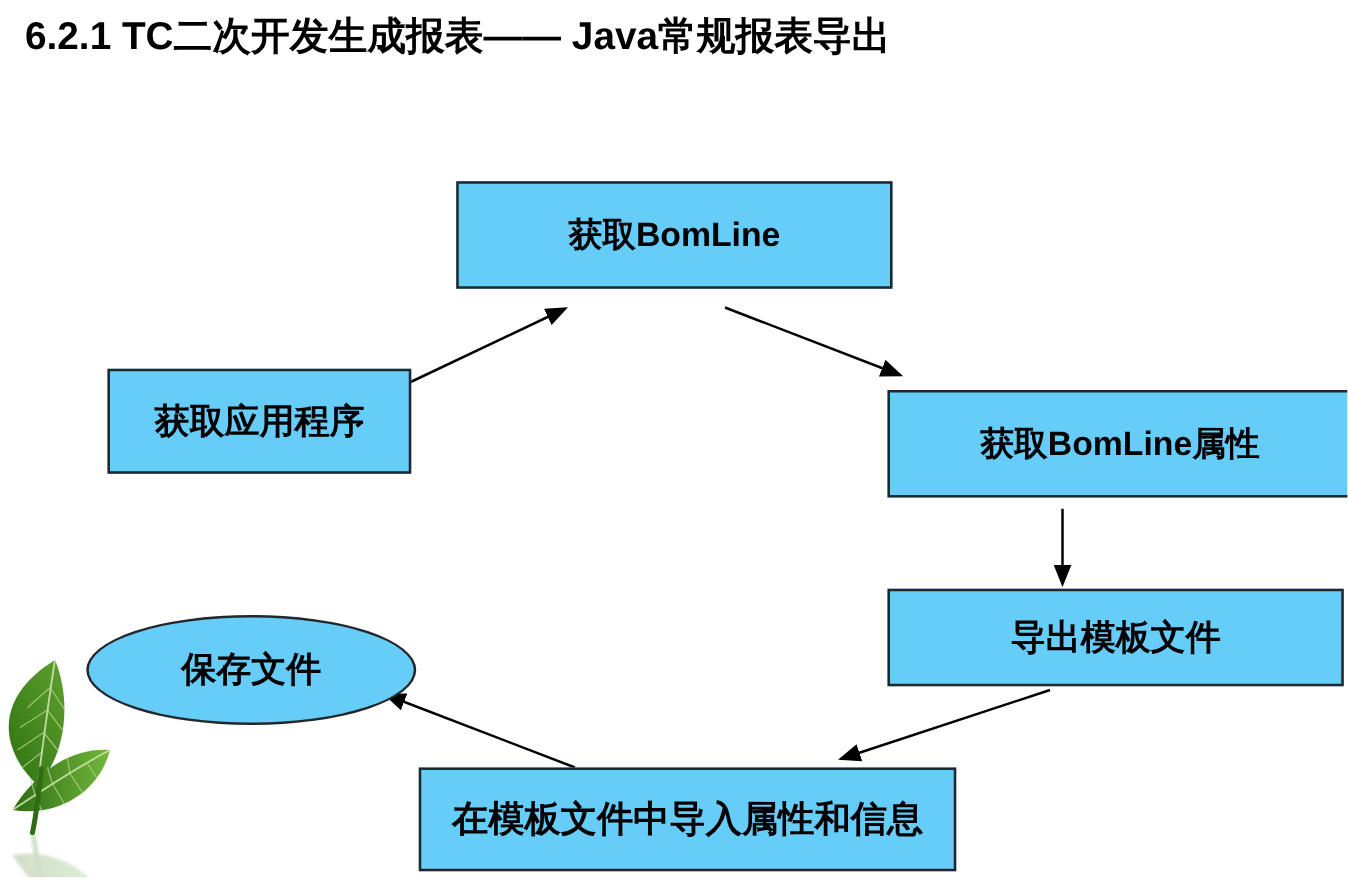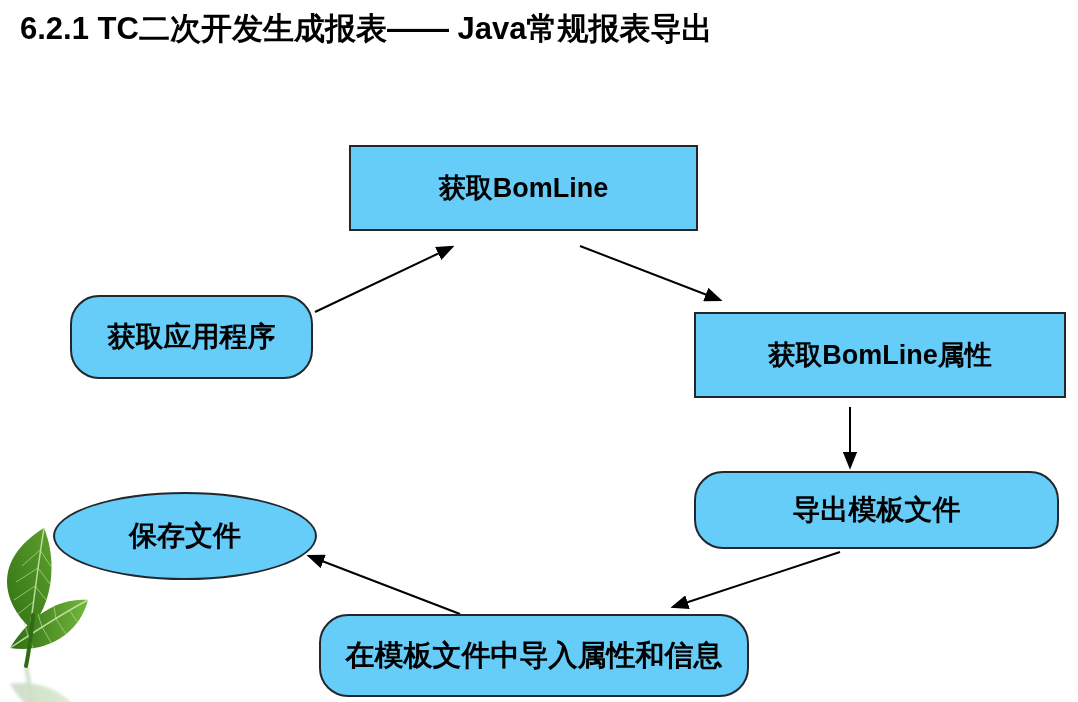--- a/index.html
+++ b/index.html
@@ -38,29 +38,29 @@
   .node {
     position: absolute;
     box-sizing: border-box;
     background: #66ccf8;
     border: 2px solid #23272b;
     display: flex;
     align-items: center;
     justify-content: center;
     text-align: center;
     color: #000;
+    margin-left: 16px;
   }
   .node.bold-sans {
     font-family: "Liberation Sans", "DejaVu Sans", sans-serif;
     font-weight: bold;
   }
   .node.serif {
     font-family: "Liberation Serif", "DejaVu Serif", serif;
     font-weight: 600;
-    border-radius: 29px;
   }
   .node.ellipse { border-radius: 50%; }
 
   #node-get-bomline        { left: 349px; top: 145px; width: 349px; height: 86px; font-size: 27px; }
   #node-get-application    { left: 70px;  top: 295px; width: 243px; height: 84px; font-size: 28px; }
   #node-get-bomline-props  { left: 694px; top: 312px; width: 372px; height: 86px; font-size: 27px; }
   #node-export-template    { left: 694px; top: 471px; width: 365px; height: 78px; font-size: 28px; }
   #node-import-props       { left: 319px; top: 614px; width: 430px; height: 83px; font-size: 29px; }
   #node-save-file          { left: 53px;  top: 492px; width: 264px; height: 88px; font-size: 28px; }
 

